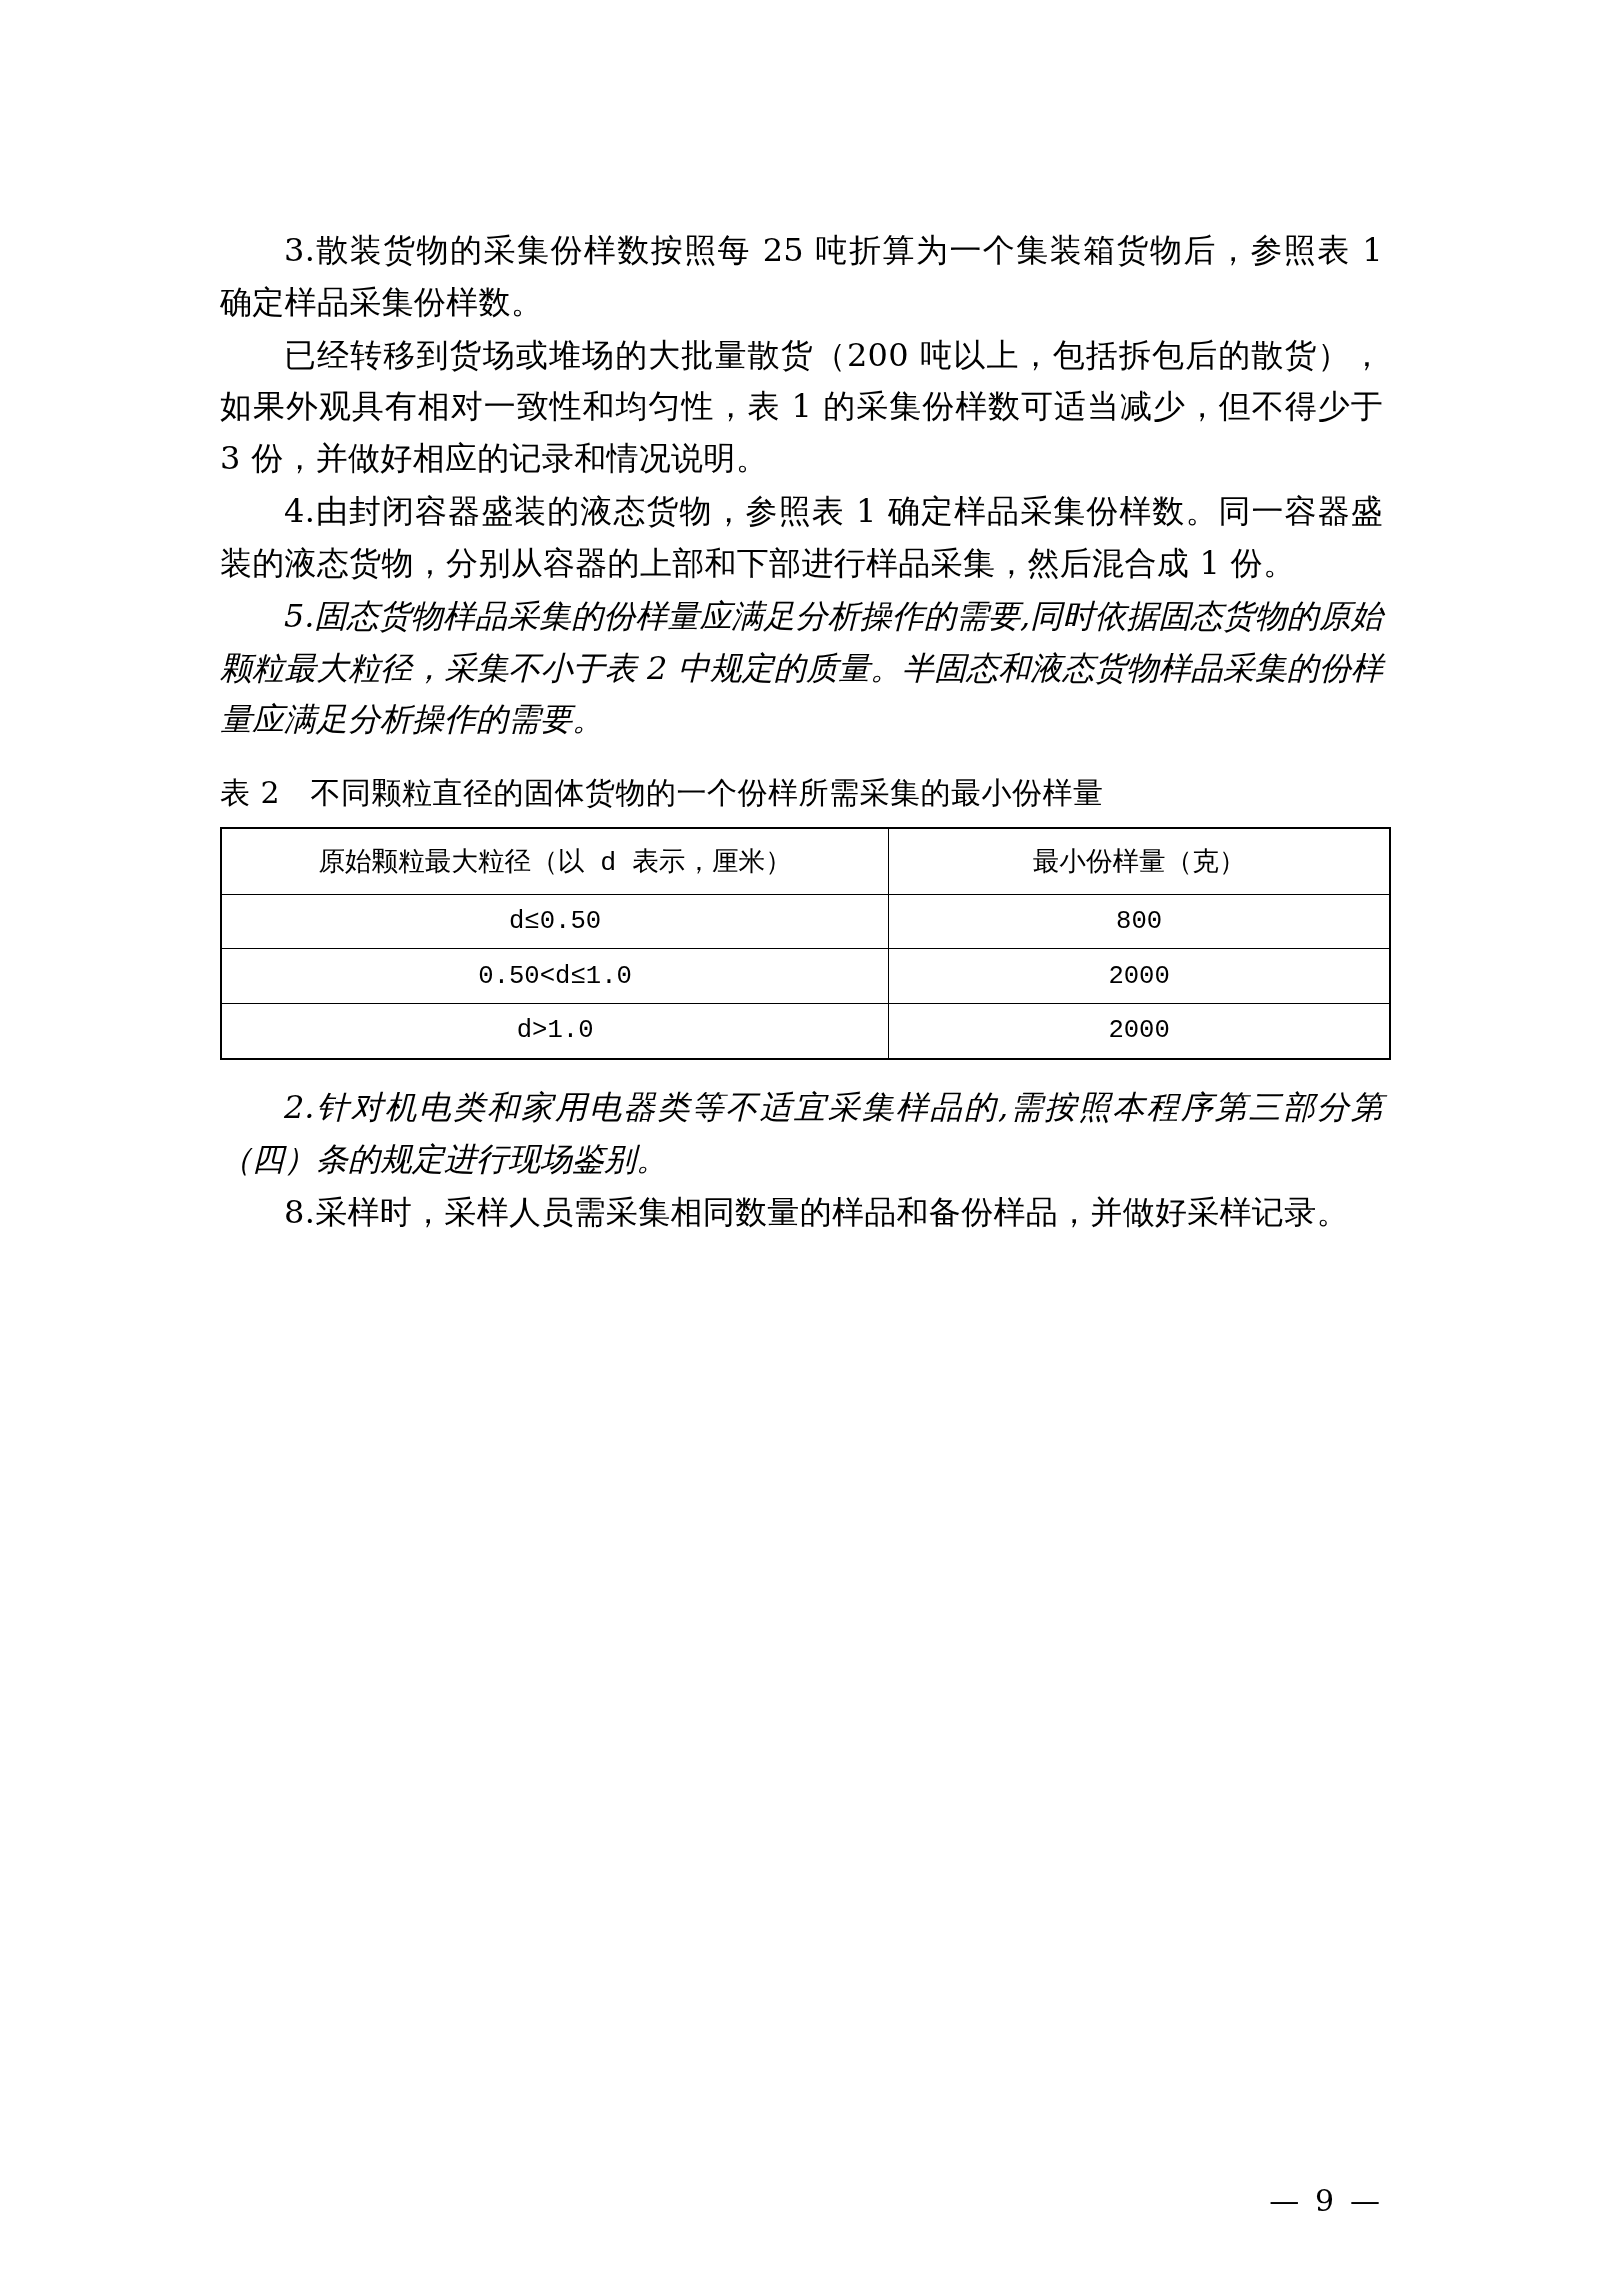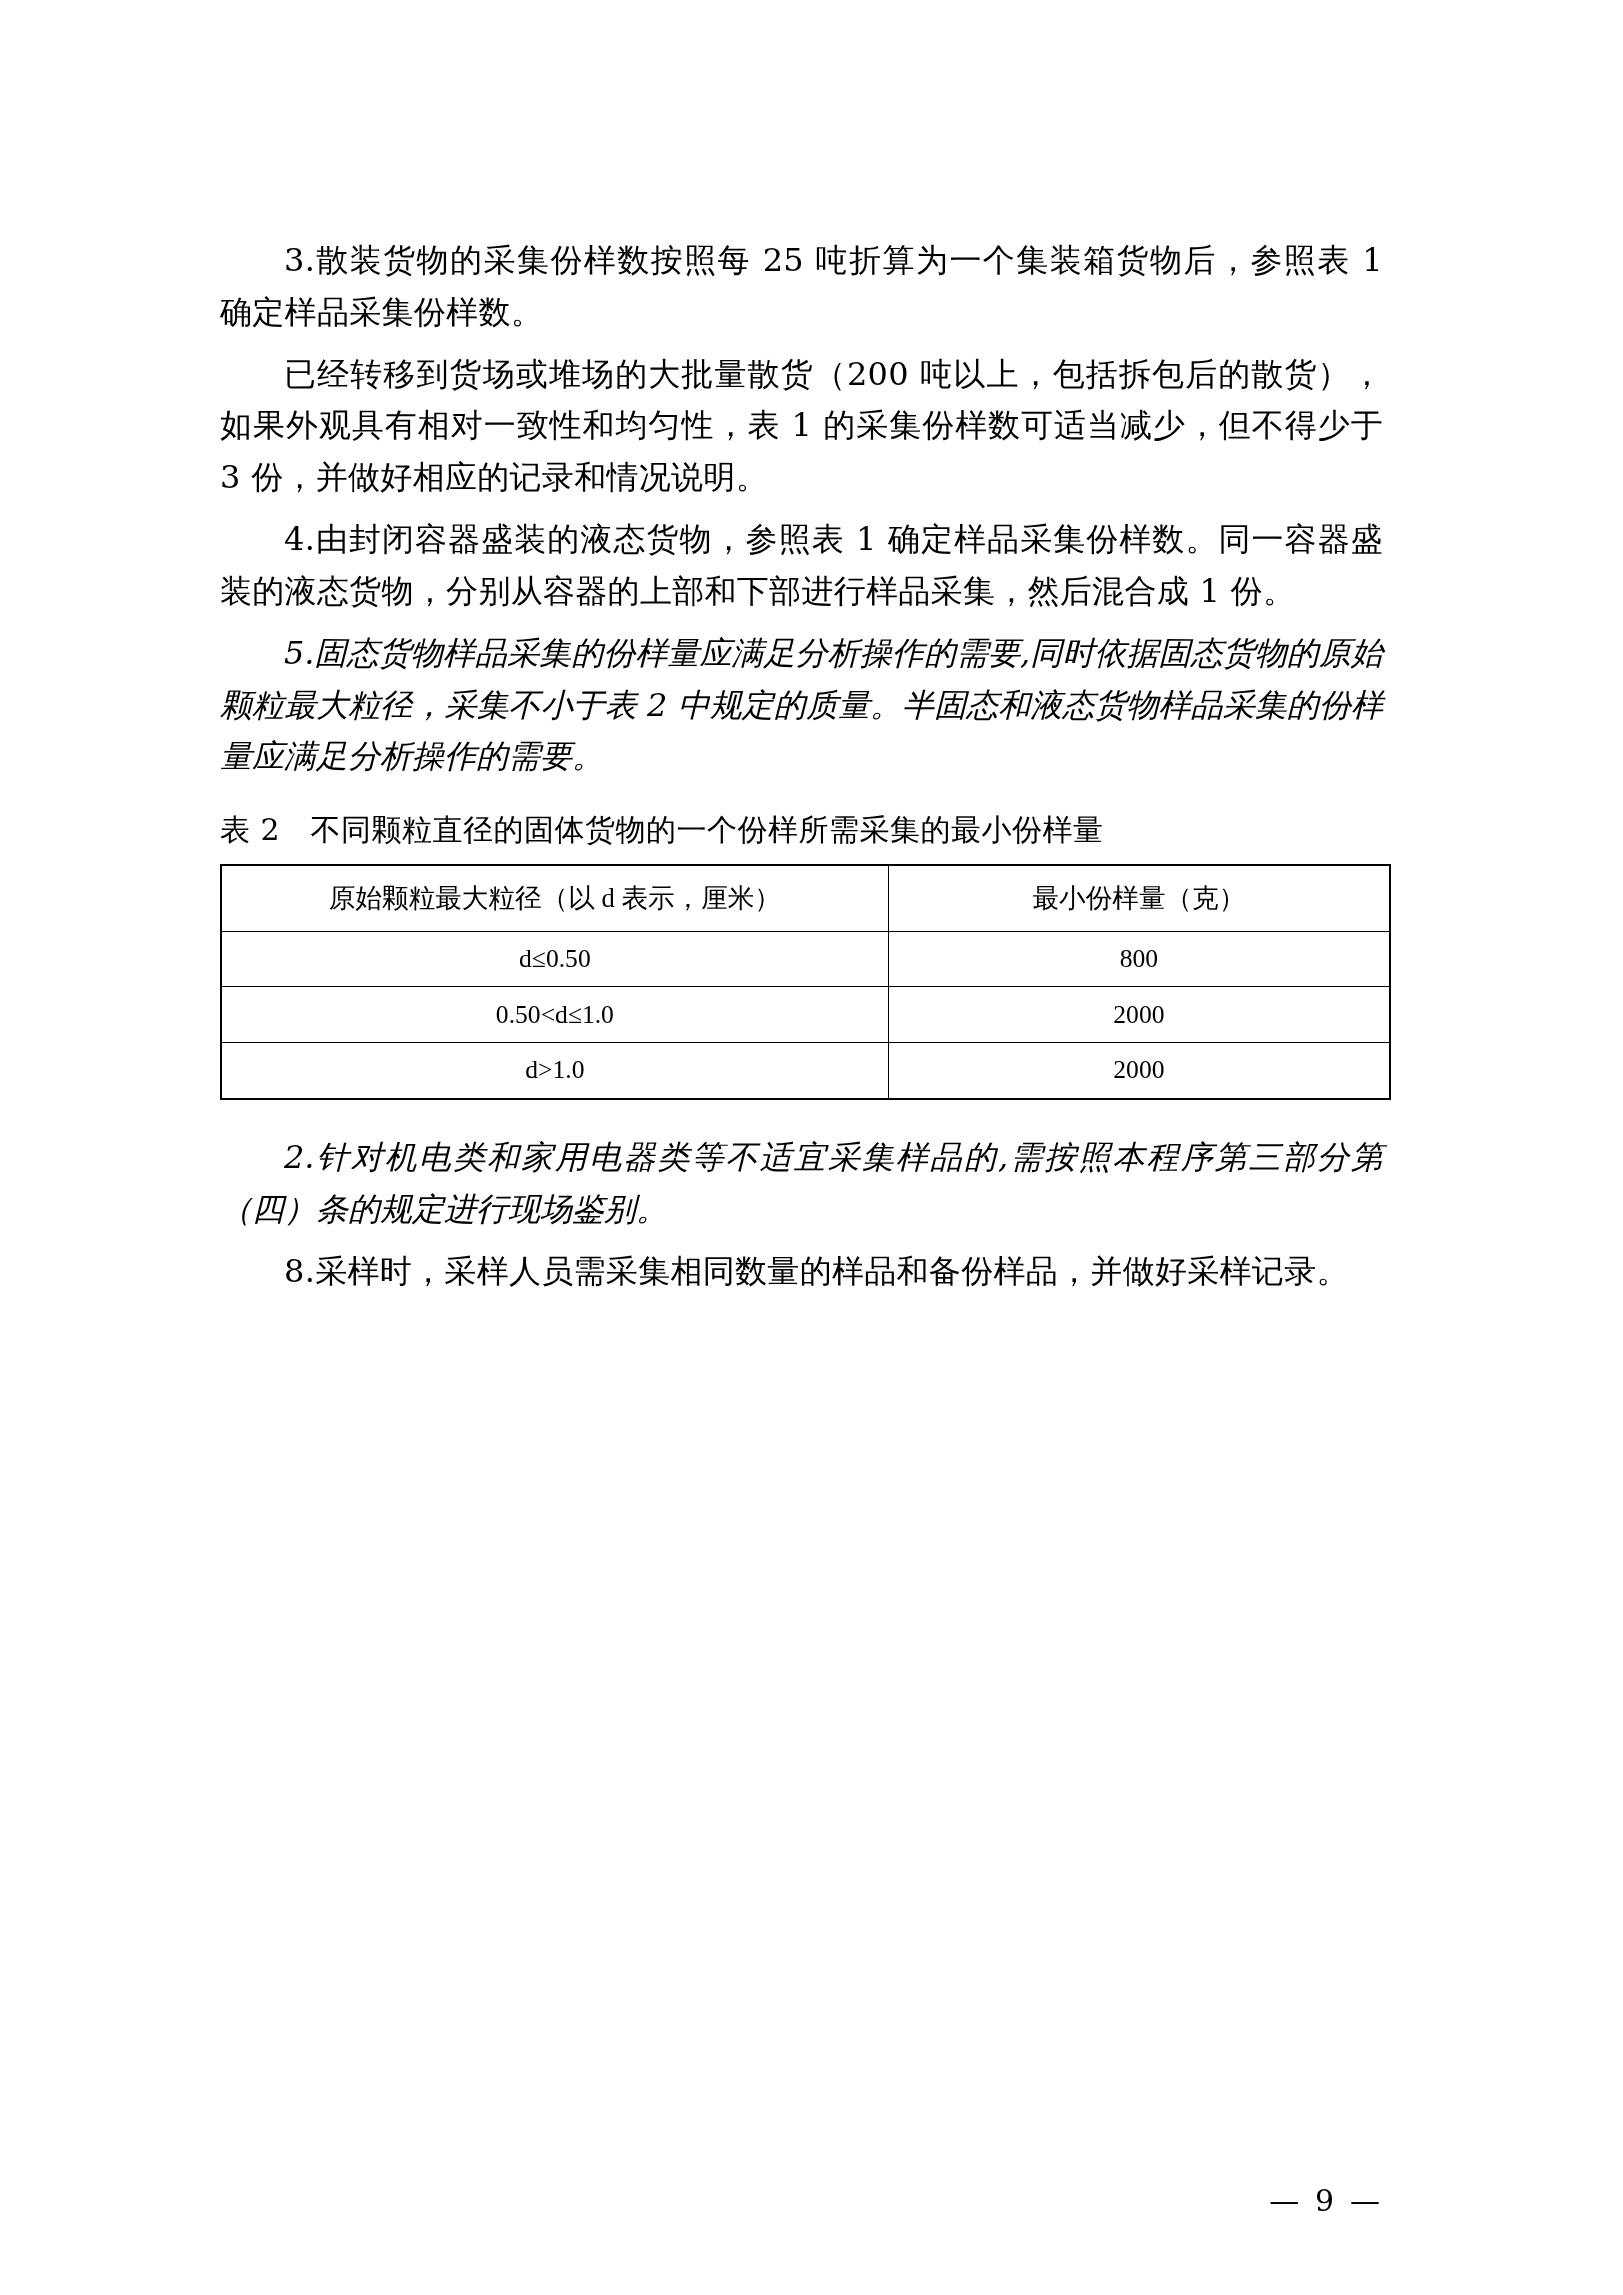--- a/index.html
+++ b/index.html
@@ -21,21 +21,21 @@
     width: 1623px;
     height: 2295px;
     box-sizing: border-box;
     padding: 225px 240px 0 220px;
   }
   .para {
     font-size: 32px;
     line-height: 1.62;
     text-align: justify;
     text-justify: inter-ideograph;
-    margin: 10px 0 1px 0;
+    margin: 0 0 1px 0;
     text-indent: 64px;
     letter-spacing: 0.3px;
   }
   .para.tight {
     letter-spacing: 0px;
     font-style: italic;
   }
   .table-caption {
     font-size: 30px;
     text-align: left;
@@ -46,21 +46,21 @@
     border-collapse: collapse;
     width: 1171px;
     margin: 0 auto;
     border: 2px solid #000;
     font-size: 25.6px;
   }
   table.data td {
     border: 1px solid #000;
     text-align: center;
     padding: 12.3px 5.1px;
-    font-family: Liberation Serif, serif;
+    font-family: Liberation Mono, monospace;
   }
   table.data tr.head td {
     font-size: 26.6px;
     padding: 14.3px 5.1px;
   }
   table.data td.col1 { width: 670px; }
   table.data td.col2 { width: 501px; }
   .spacer-after-table { height: 22.5px; }
   .footer {
     position: absolute;

